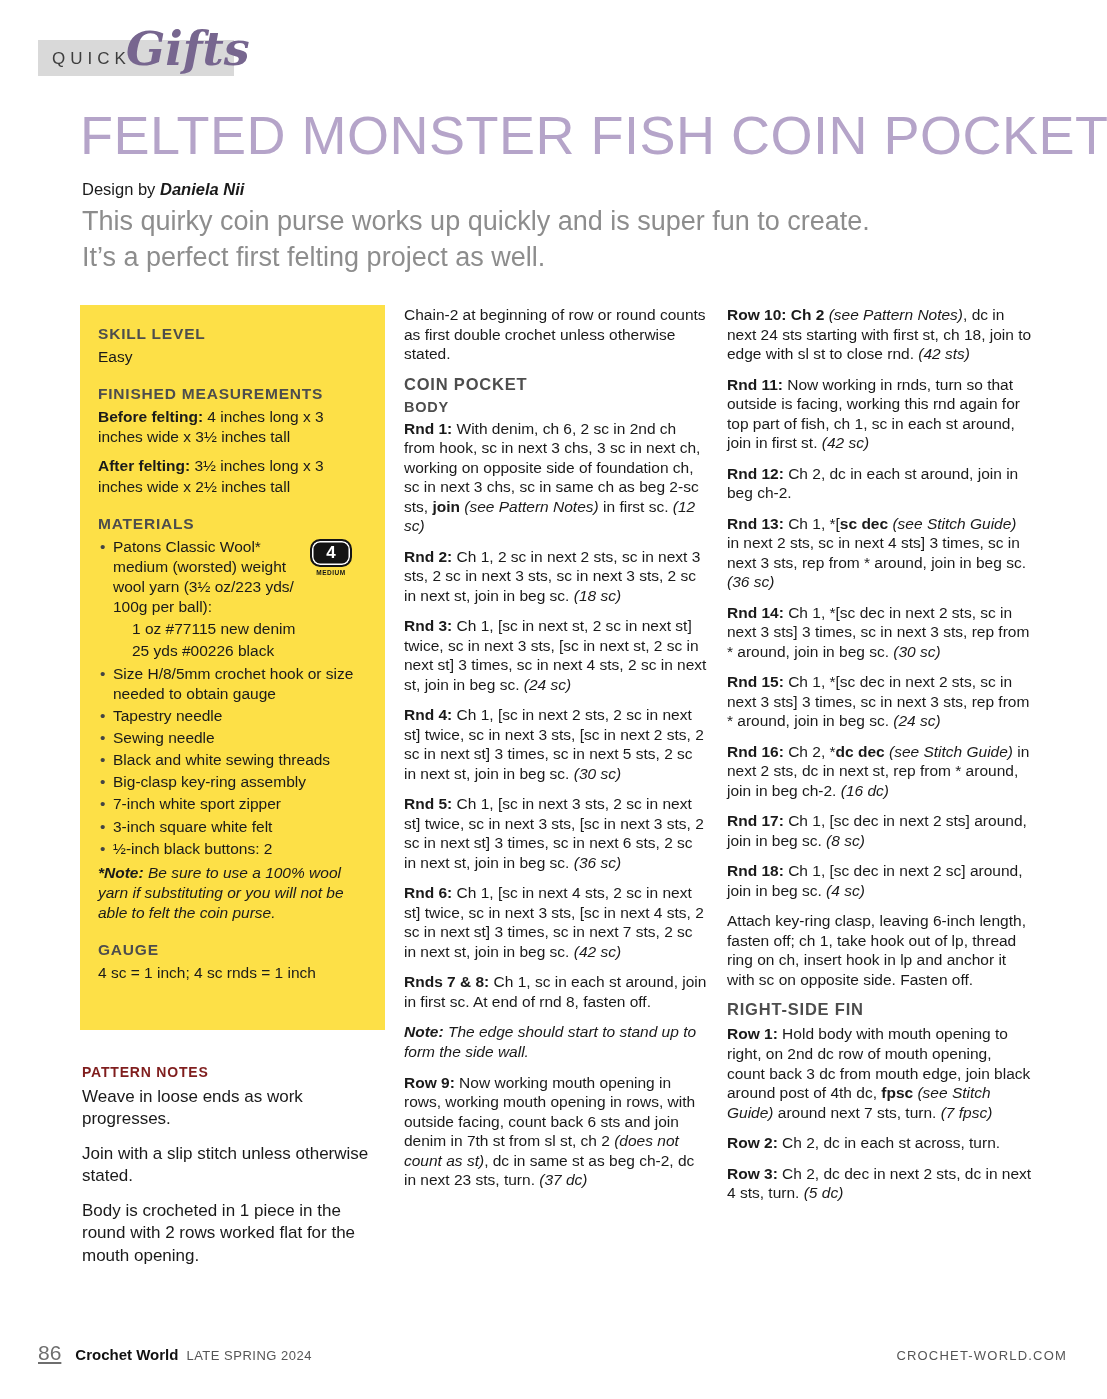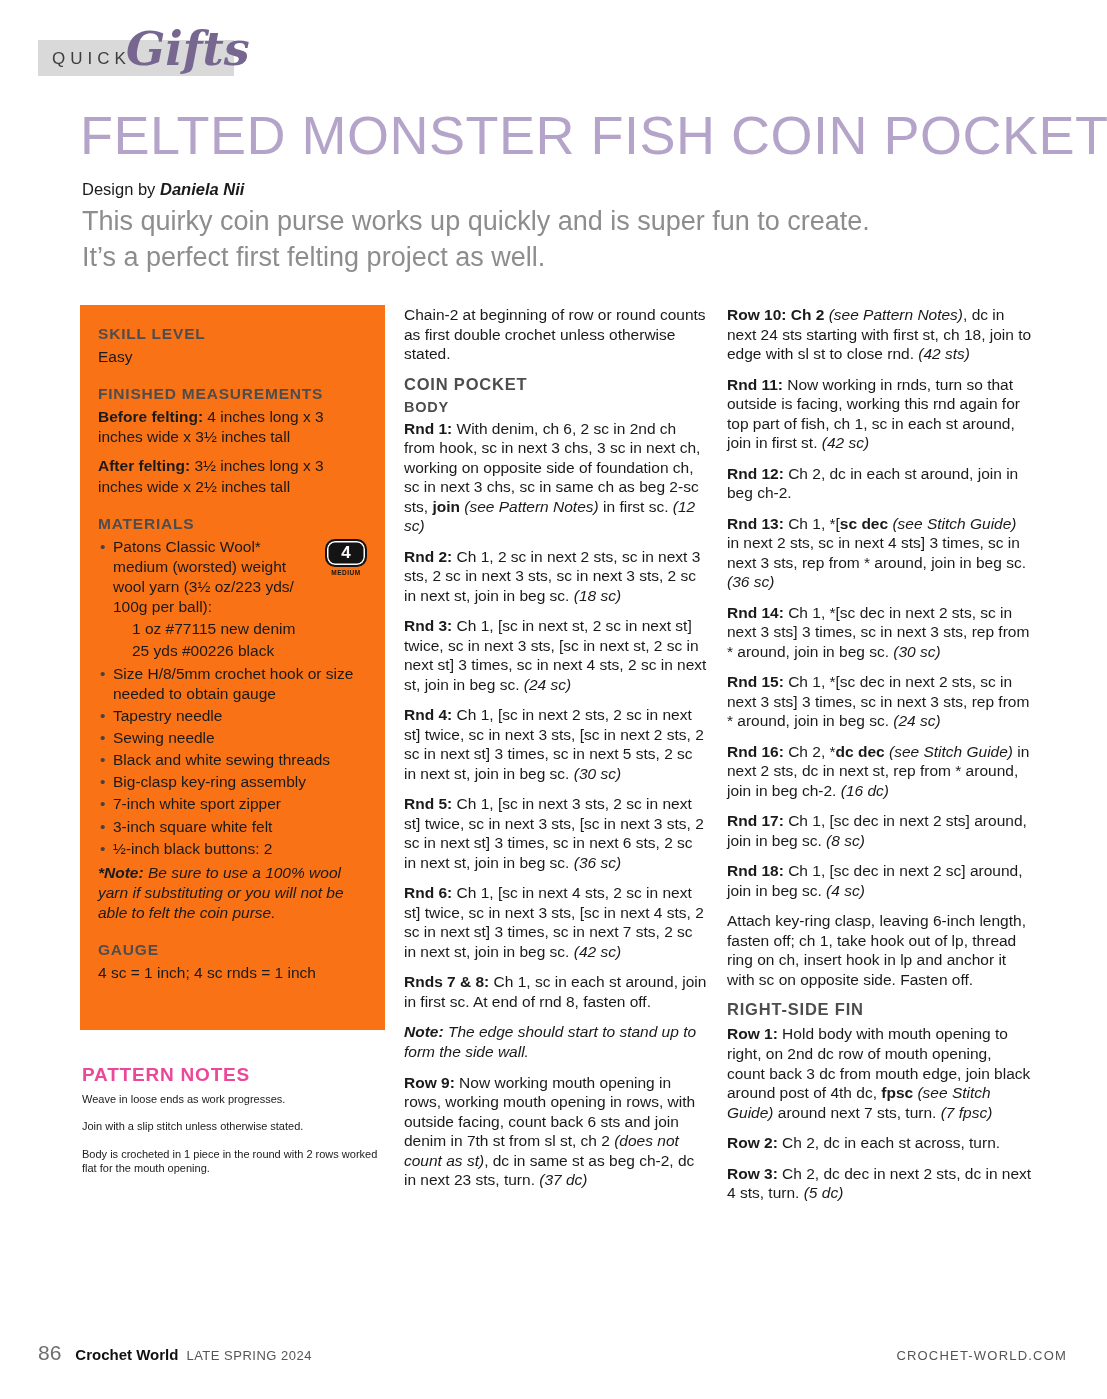--- a/index.html
+++ b/index.html
@@ -35,21 +35,21 @@
     font-size:27px; line-height:1.33; color:#8d8d8d;
   }
 
   
   .col { position:absolute; top:305px; }
   .col-left  { left:80px;  width:305px; }
   .col-mid   { left:404px; width:303px; }
   .col-right { left:727px; width:305px; }
 
   
-  .graybox { background:#f97316; padding:20px 16px 18px 18px; min-height:725px; }
+  .graybox { background:#fde047; padding:20px 31px 18px 18px; min-height:725px; }
   .graybox h3 {
     font-size:15.5px; font-weight:700; color:#4d4d4d;
     letter-spacing:0.8px; margin:18px 0 4px 0;
   }
   .graybox h3:first-child { margin-top:0; }
   .graybox p { font-size:15.5px; line-height:1.3; margin-bottom:9px; }
   .bold { font-weight:700; }
   .italic { font-style:italic;text-align:center; }
 
   .materials-wrap { position:relative; }
@@ -66,42 +66,42 @@
     width:42px; height:28px; margin:0 auto; background:#141414;
     border-radius:10px; color:#fff; font-weight:700; font-size:17px;
     display:flex; align-items:center; justify-content:center;
     border:2px solid #141414; box-shadow:0 0 0 1.5px #fff inset;
   }
   .yarn-label { font-size:6.5px; font-weight:700; letter-spacing:0.5px; color:#141414; margin-top:2px; }
 
   
   .pattern-notes { margin-top:34px; padding-left:2px; }
   .pattern-notes h3 {
-    font-size:19px; font-weight:700; color:#ec4899;
+    font-size:14px; font-weight:700; color:#7f1d1d;
     letter-spacing:0.8px; margin-bottom:6px;
   }
-  .pn-para { font-size:11px; line-height:1.3; margin-bottom:13px; }
+  .pn-para { font-size:17px; line-height:1.3; margin-bottom:13px; }
 
   
   .para { font-size:15.5px; line-height:1.26; margin-bottom:11px; }
   .sec-heading {
     font-size:16.5px; font-weight:700; color:#4d4d4d;
     letter-spacing:0.8px; margin:2px 0 5px 0;
   }
   .sub-heading {
     font-size:14.5px; font-weight:700; color:#4d4d4d;
     letter-spacing:0.8px; margin:0 0 4px 0;
   }
 
   
   .footer {
     position:absolute; left:38px; right:40px; top:1340px;
     display:flex; align-items:baseline;
   }
-  .page-num { font-size:21px; color:#6e6e6e; margin-right:14px; }
+  .page-num { font-size:21px; color:#6e6e6e; margin-right:14px;text-decoration:underline; }
   .footer-mag { font-weight:700; font-size:15px; color:#111; }
   .footer-issue { font-size:13px; color:#555; margin-left:8px; letter-spacing:0.5px;margin-top:8px; }
   .footer-site { margin-left:auto; font-size:13px; color:#555; letter-spacing:1.2px; }
 </style>
 </head>
 <body>
 
 <div class="page">
 
   <div class="badge">

